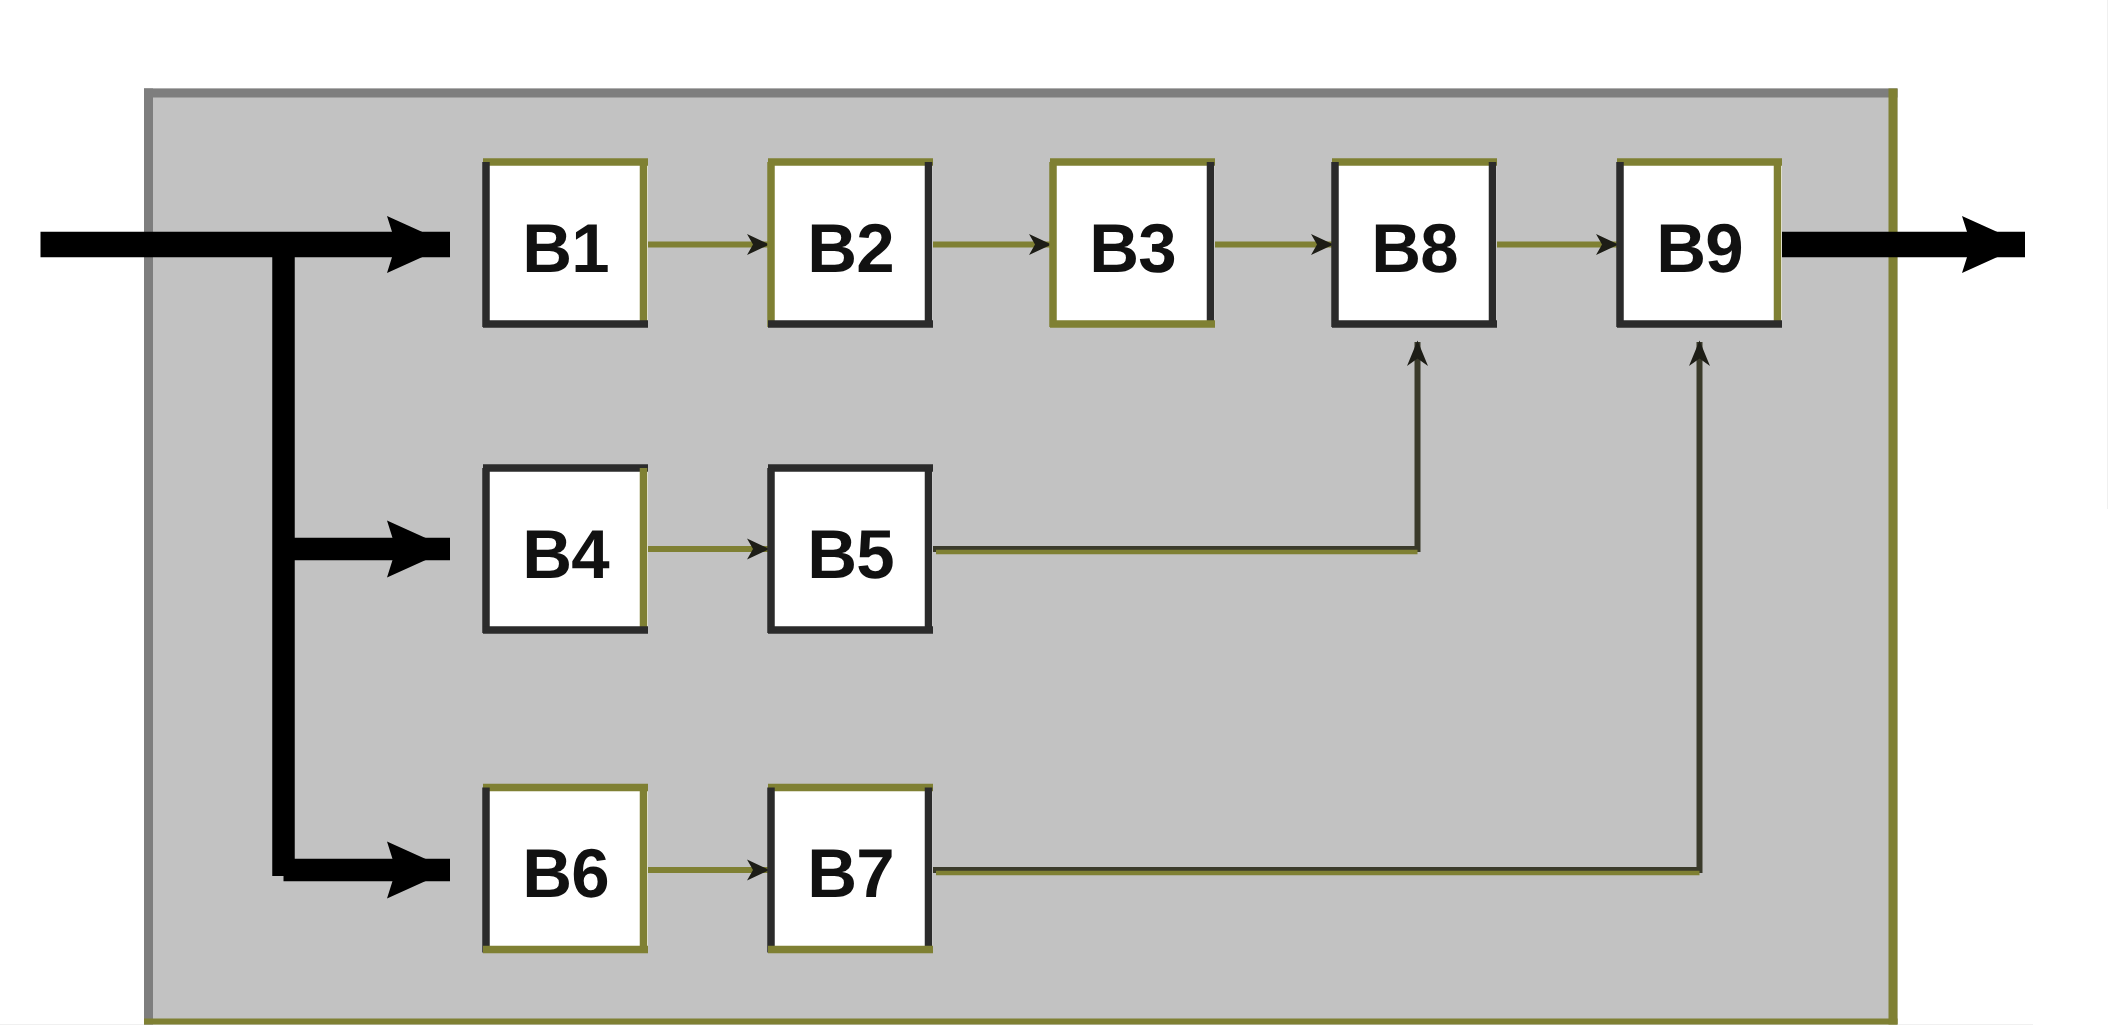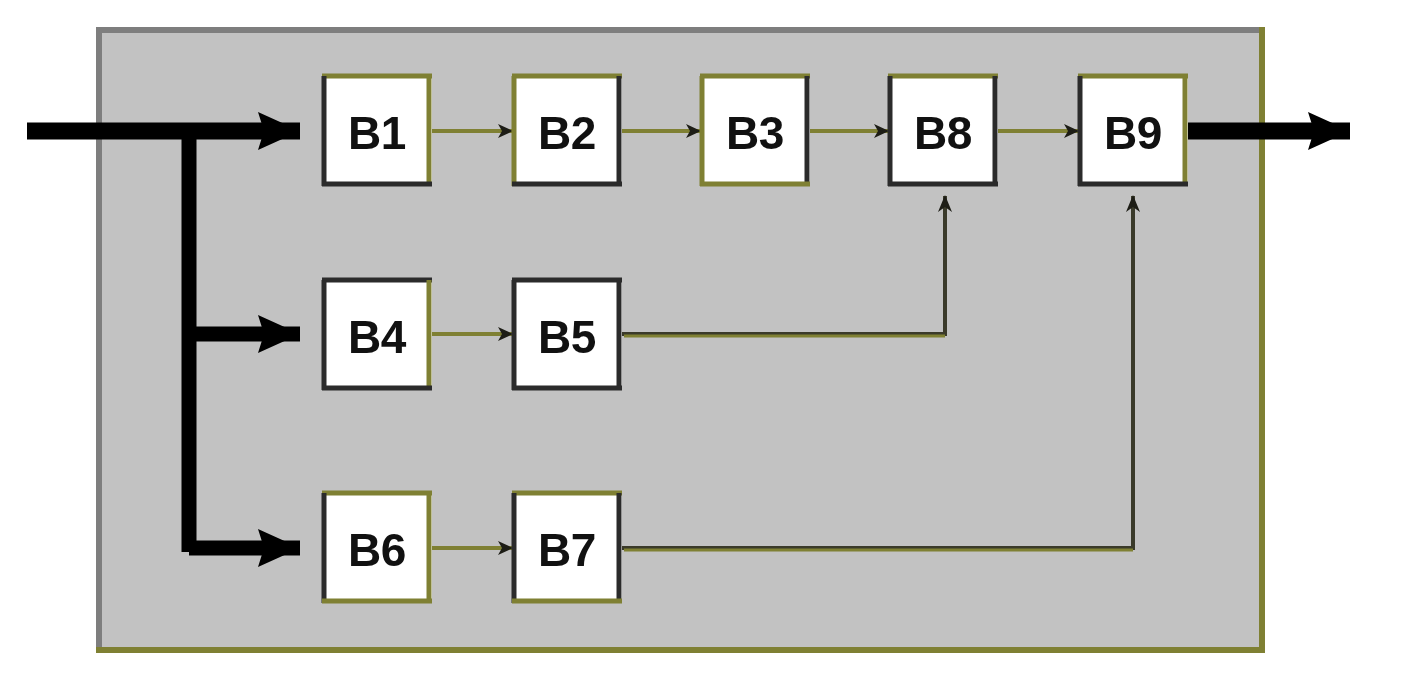--- a/index.html
+++ b/index.html
@@ -10,20 +10,21 @@
   body {
     width: 1405px;
     height: 683px;
     font-family: "Liberation Sans", sans-serif;
     overflow: hidden;
   }
   #diagram-root {
     position: relative;
     width: 1405px;
     height: 481px;
+    margin-top: 32px;
   }
   svg#block-diagram {
     display: block;
     width: 1405px;
     height: 683px;
   }
   .block-label {
     font-family: "Liberation Sans", sans-serif;
     font-size: 46px;
     font-weight: 700;

